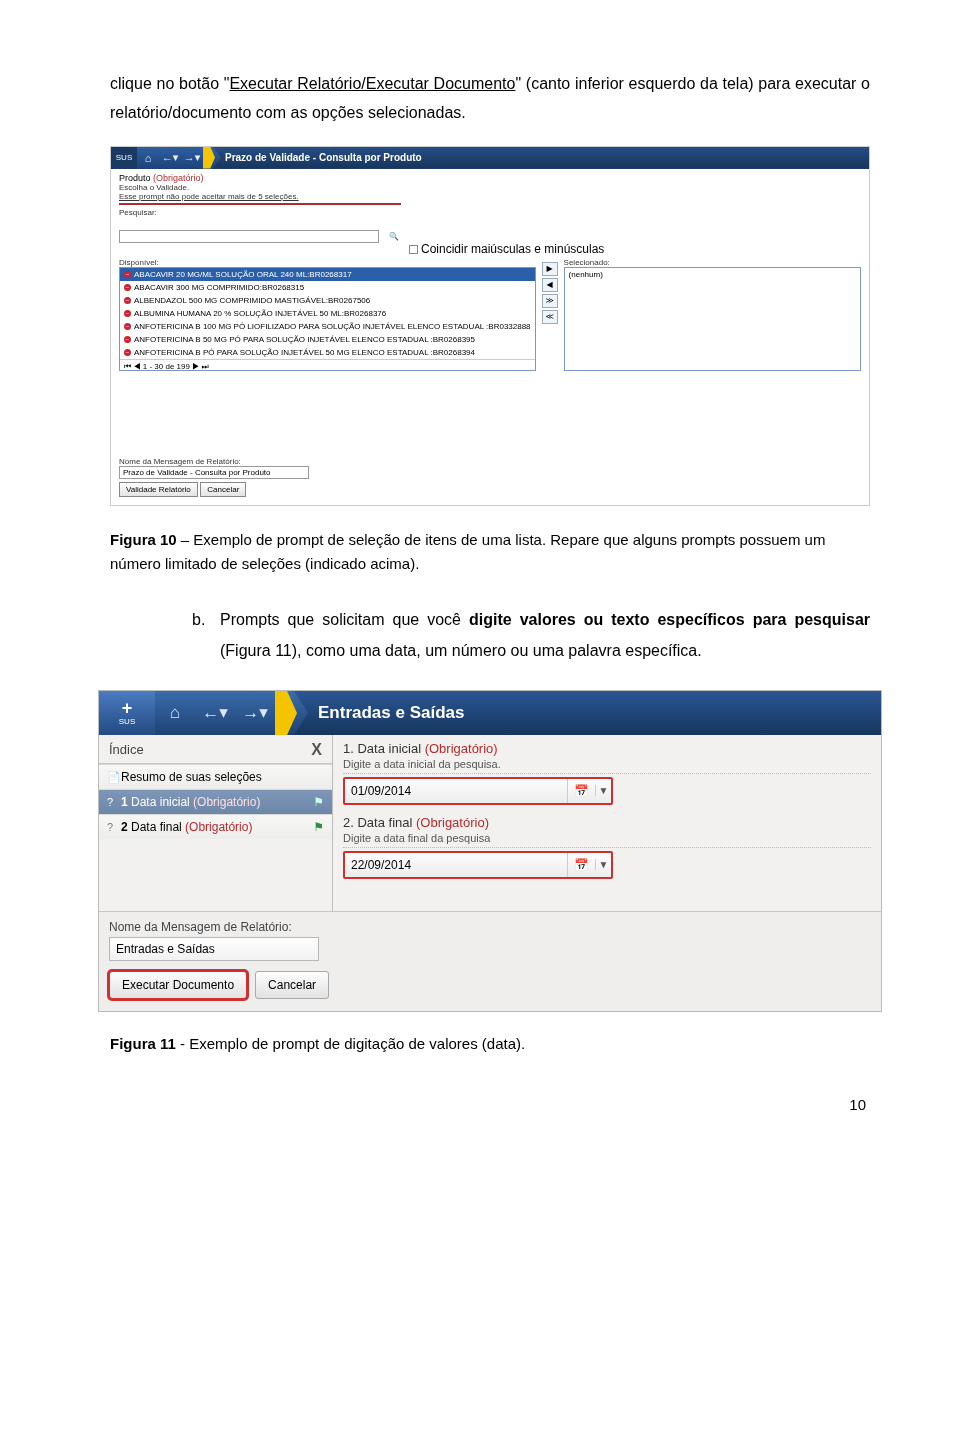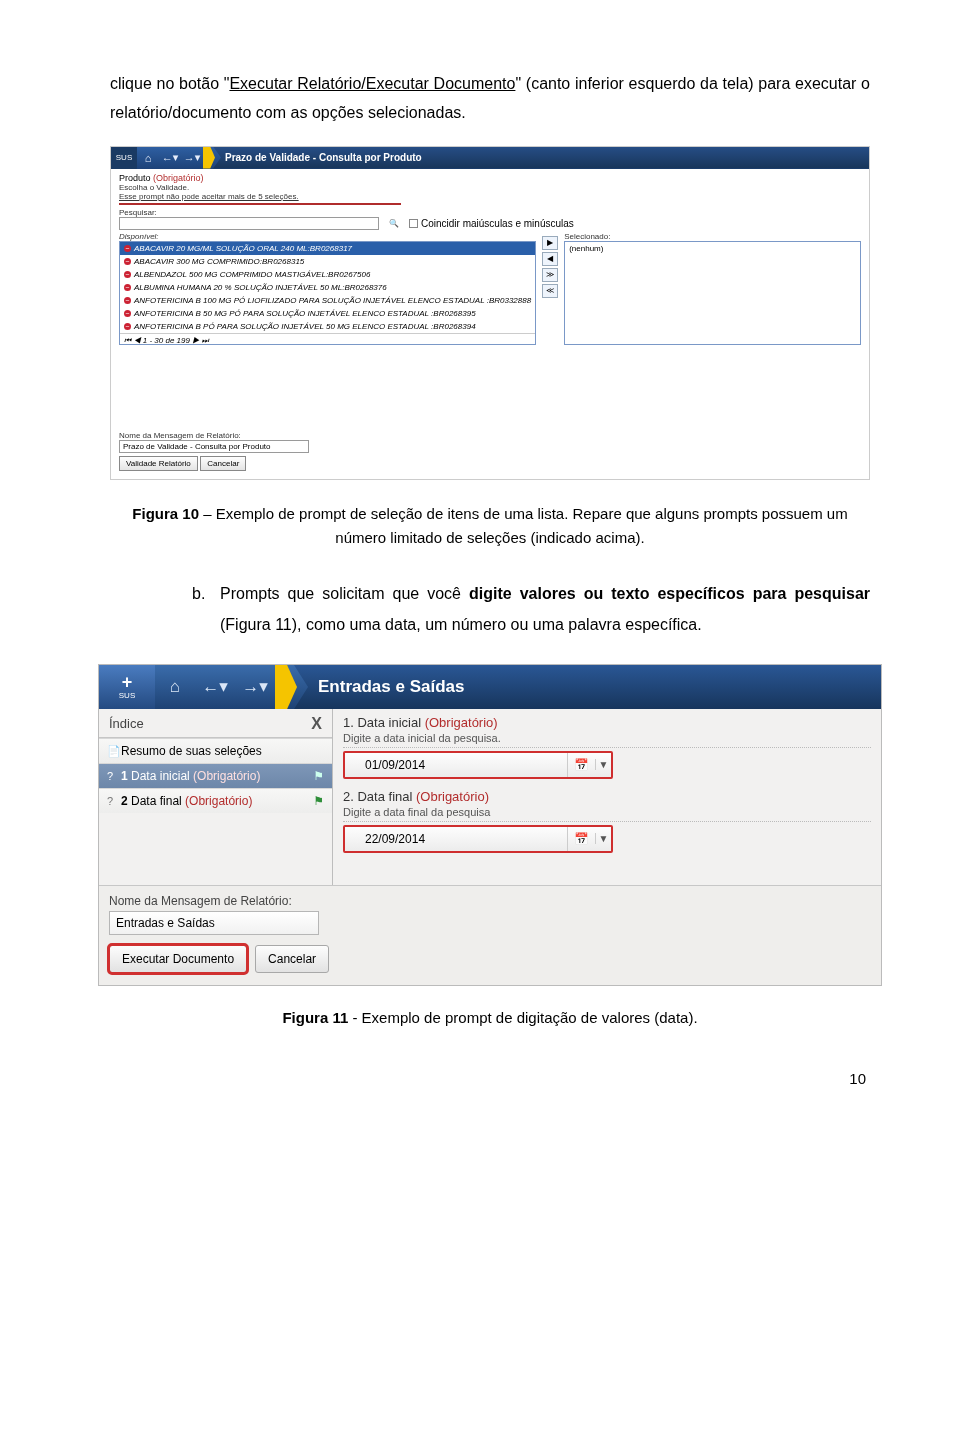--- a/index.html
+++ b/index.html
@@ -28,21 +28,21 @@
   .litem { padding:2px 4px; white-space:nowrap; display:flex; align-items:center; gap:3px; }
   .litem.sel { background:#2a5fa9; color:#fff; }
   .dot { display:inline-block; width:7px; height:7px; border-radius:50%; background:#c23; color:#fff; font-size:6px; line-height:7px; text-align:center; }
   .pager { font-size:8px; padding:2px 4px; border-top:1px solid #ccc; }
   .shuttle { display:flex; flex-direction:column; justify-content:flex-start; gap:2px; padding-top:4px; }
   .shuttle button { width:16px; height:14px; font-size:8px; border:1px solid #9ab; background:#eef4fc; }
   .s1bottom { margin-top: 86px; }
   .s1input { font-size:8px; border:1px solid #9a9a9a; background:#fff; padding:1px 3px; width:190px; }
   .s1btn { font-size:8px; border:1px solid #888; background:linear-gradient(#fefefe,#e4e4e4); padding:2px 6px; margin-top:3px; }
 
-  .caption { font-size: 15px; text-align:center; line-height:1.6; margin: 6px 0 28px 0; }
+  .caption { font-size: 15px; text-align:left; line-height:1.6; margin: 6px 0 28px 0; }
 
   .sublist { margin-left: 82px; margin-right: 0; }
   .sublist .item { display:flex; font-size:16px; line-height:1.95; text-align:justify; }
   .sublist .marker { width: 28px; flex:none; }
   .sublist .txt { flex:1; }
 
   
   .shot2 { border:1px solid #bbb; margin: 24px 0 20px -12px; width: calc(100% + 24px); font-size:12px; }
   .topbar2 { display:flex; align-items:stretch; height:44px; background:linear-gradient(#3a6cab,#1e4274); color:#fff; }
   .topbar2 .logo2 { width:56px; background:linear-gradient(#4a7cc0,#244a81); display:flex; flex-direction:column; align-items:center; justify-content:center; font-size:8px; }
@@ -57,21 +57,21 @@
   .s2side .closex { font-weight:bold; font-size:16px; color:#555; }
   .s2side .row { display:flex; align-items:center; justify-content:space-between; padding:5px 8px; border-top:1px solid #d7d7d7; font-size:12px; background:linear-gradient(#f7f7f6,#ededec); }
   .s2side .row.sel { background:linear-gradient(#7e97b8,#6d87a9); color:#fff; }
   .s2side .row .ic { width:14px; display:inline-block; color:#777; font-size:11px; }
   .s2side .row.sel .ic { color:#fff; }
   .s2side .row .flag { color:#2f8f3a; font-size:12px; }
   .s2main { flex:1; padding:6px 10px; }
   .s2q { font-size:13px; color:#333; }
   .s2hint { font-size:11px; color:#555; margin:2px 0 3px 0; border-bottom:1px dotted #bbb; padding-bottom:3px; }
   .s2ctrl { display:flex; align-items:center; border:2px solid #cf2e2e; width:270px; background:linear-gradient(#fdfdfd,#ececec); border-radius:2px; }
-  .s2ctrl input { flex:1; border:none; outline:none; background:transparent; padding:4px 20px; font-size:12px; }
+  .s2ctrl input { flex:1; border:none; outline:none; background:transparent; padding:4px 6px; font-size:12px; }
   .s2cal { width:28px; height:24px; display:flex; align-items:center; justify-content:center; border-left:1px solid #ccc; font-size:12px; }
   .s2dd { width:16px; text-align:center; border-left:1px solid #ccc; font-size:10px; color:#555; }
   .s2spacer { height:10px; }
   .s2foot { padding:8px 10px 12px 10px; border-top:1px solid #c7c7c7; background:#efeeec; }
   .s2foot .lbl { font-size:12px; color:#444; }
   .s2foot input.msg { display:block; margin-top:3px; width:210px; border:1px solid #b6b6b6; padding:4px 6px; font-size:12px; background:linear-gradient(#fff,#f1f1f1); }
   .s2btns { margin-top:10px; display:flex; gap:8px; align-items:center; }
   .btn2 { border:1px solid #a8a8a8; background:linear-gradient(#fdfdfd,#e2e2e2); padding:6px 12px; font-size:12px; border-radius:3px; }
   .btn2.hl { outline:3px solid #d03030; outline-offset:-1px; }
 
@@ -101,24 +101,24 @@
     </div>
     <div class="s1body">
       <div class="s1label"><span>Produto</span> <span class="req">(Obrigatório)</span></div>
       <div class="s1small">Escolha o Validade.</div>
       <div class="s1small" style="text-decoration:underline;">Esse prompt não pode aceitar mais de 5 seleções.</div>
       <div class="s1rule"></div>
       <div class="s1small">Pesquisar:</div>
       <div style="display:flex; gap:10px; align-items:center;">
         <input class="s1input" style="width: 260px;">
         <span style="font-size:8px; color:#357;">🔍</span>
-        <span style="font-size:10px;"><span class="cb"></span><span>Coincidir maiúsculas e minúsculas</span></span>
+        <span style="font-size:12px;margin-top:25px;"><span class="cb"></span><span>Coincidir maiúsculas e minúsculas</span></span>
       </div>
       <div class="twocol" style="margin-top:2px;">
-        <div style="flex:1;font-style:italic;">
+        <div style="flex:1;">
           <div class="s1small">Disponível:</div>
           <div class="listbox">
             <div class="litem sel">
                 <span class="dot">–</span>
                 <span>ABACAVIR 20 MG/ML SOLUÇÃO ORAL 240 ML:BR0268317</span>
               </div>
             <div class="litem">
                 <span class="dot">–</span>
                 <span>ABACAVIR 300 MG COMPRIMIDO:BR0268315</span>
               </div>

